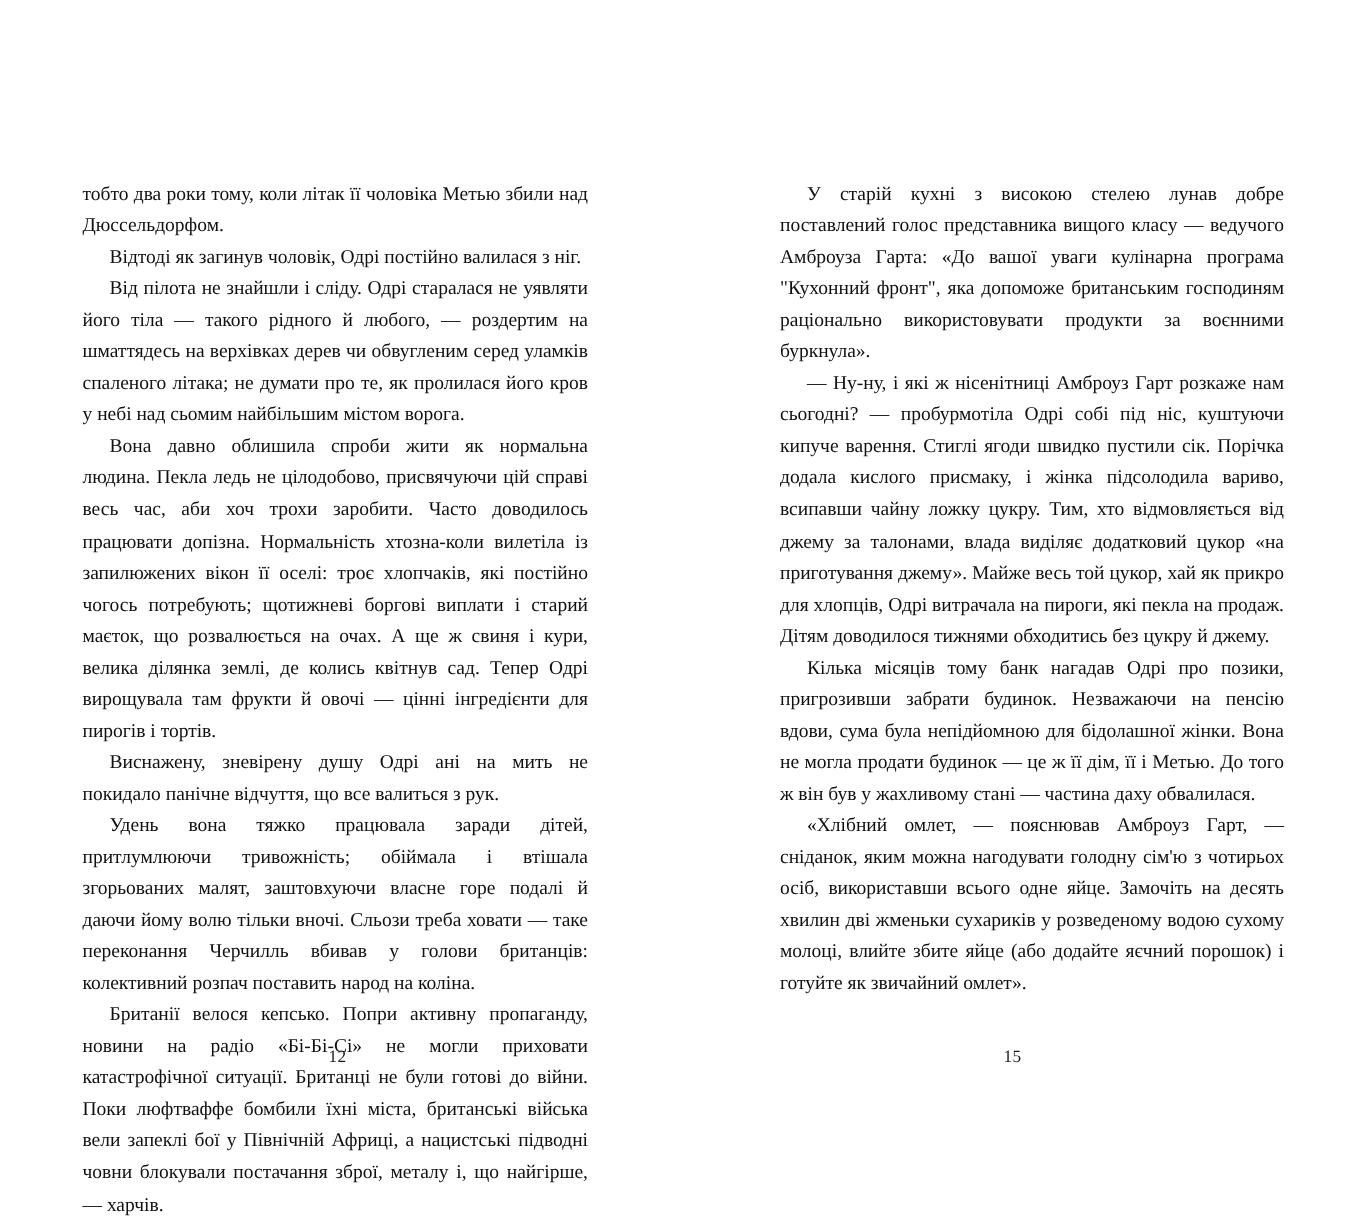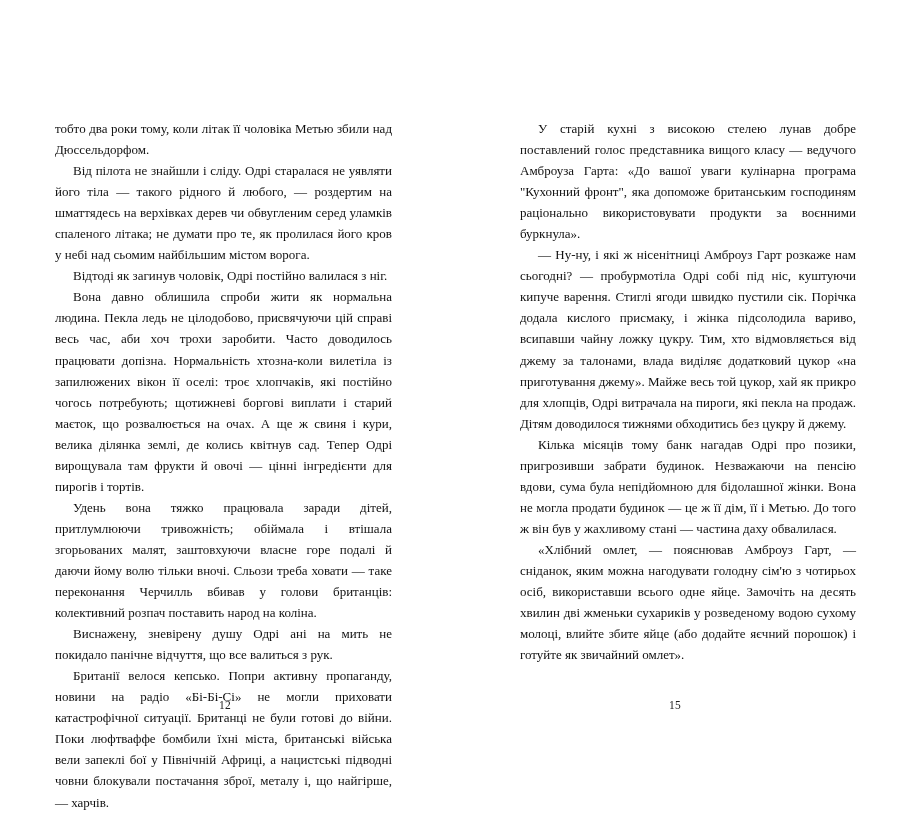--- a/index.html
+++ b/index.html
@@ -69,25 +69,25 @@
   .page-right .folio { top: 698px; }
 </style>
 </head>
 <body>
 
 <div class="spread">
 
   <div class="page page-left">
     <div class="textblock">
       <p class="noindent">тобто два роки тому, коли літак її чоловіка Метью збили над Дюссельдорфом.</p>
+      <p>Відтоді як загинув чоловік, Одрі постійно валилася з ніг.</p>
       <p>Від пілота не знайшли і сліду. Одрі старалася не уявляти його тіла — такого рідного й любого, — роздертим на шматтядесь на верхівках дерев чи обвугленим серед уламків спаленого літака; не думати про те, як пролилася його кров у небі над сьомим найбільшим містом ворога.</p>
-      <p>Відтоді як загинув чоловік, Одрі постійно валилася з ніг.</p>
       <p>Вона давно облишила спроби жити як нормальна людина. Пекла ледь не цілодобово, присвячуючи цій справі весь час, аби хоч трохи заробити. Часто доводилось працювати допізна. Нормальність хтозна-коли вилетіла із запилюжених вікон її оселі: троє хлопчаків, які постійно чогось потребують; щотижневі боргові виплати і старий маєток, що розвалюється на очах. А ще ж свиня і кури, велика ділянка землі, де колись квітнув сад. Тепер Одрі вирощувала там фрукти й овочі — цінні інгредієнти для пирогів і тортів.</p>
+      <p>Виснажену, зневірену душу Одрі ані на мить не покидало панічне відчуття, що все валиться з рук.</p>
       <p>Удень вона тяжко працювала заради дітей, притлумлюючи тривожність; обіймала і втішала згорьованих малят, заштовхуючи власне горе подалі й даючи йому волю тільки вночі. Сльози треба ховати — таке переконання Черчилль вбивав у голови британців: колективний розпач поставить народ на коліна.</p>
-      <p>Виснажену, зневірену душу Одрі ані на мить не покидало панічне відчуття, що все валиться з рук.</p>
       <p>Британії велося кепсько. Попри активну пропаганду, новини на радіо «Бі-Бі-Сі» не могли приховати катастрофічної ситуації. Британці не були готові до війни. Поки люфтваффе бомбили їхні міста, британські війська вели запеклі бої у Північній Африці, а нацистські підводні човни блокували постачання зброї, металу і, що найгірше, — харчів.</p>
     </div>
     <div class="folio">12</div>
   </div>
 
   <div class="page page-right">
     <div class="textblock">
       <p>У старій кухні з високою стелею лунав добре поставлений голос представника вищого класу — ведучого Амброуза Гарта: «До вашої уваги кулінарна програма "Кухонний фронт", яка допоможе британським господиням раціонально використовувати продукти за воєнними буркнула».</p>
       <p>— Ну-ну, і які ж нісенітниці Амброуз Гарт розкаже нам сьогодні? — пробурмотіла Одрі собі під ніс, куштуючи кипуче варення. Стиглі ягоди швидко пустили сік. Порічка додала кислого присмаку, і жінка підсолодила вариво, всипавши чайну ложку цукру. Тим, хто відмовляється від джему за талонами, влада виділяє додатковий цукор «на приготування джему». Майже весь той цукор, хай як прикро для хлопців, Одрі витрачала на пироги, які пекла на продаж. Дітям доводилося тижнями обходитись без цукру й джему.</p>
       <p>Кілька місяців тому банк нагадав Одрі про позики, пригрозивши забрати будинок. Незважаючи на пенсію вдови, сума була непідйомною для бідолашної жінки. Вона не могла продати будинок — це ж її дім, її і Метью. До того ж він був у жахливому стані — частина даху обвалилася.</p>

